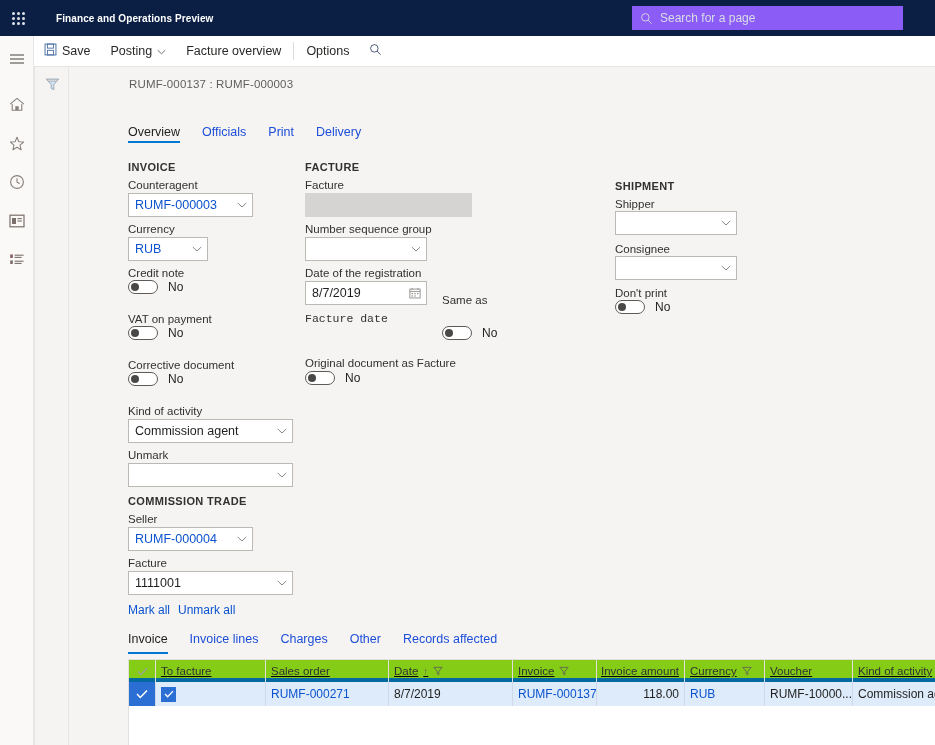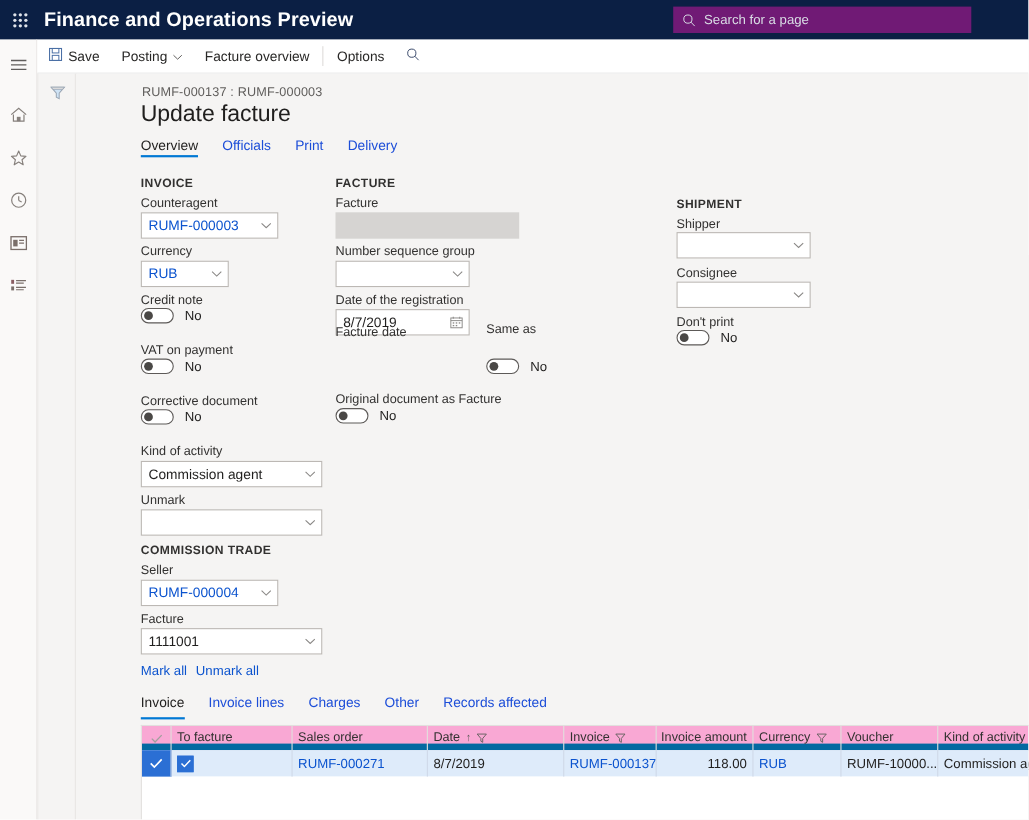--- a/index.html
+++ b/index.html
@@ -22,26 +22,26 @@
     width: 36px; height: 36px;
     display: flex; align-items: center; justify-content: center;
     cursor: pointer;
   }
   .waffle-grid {
     display: grid; grid-template-columns: repeat(3, 3px);
     grid-template-rows: repeat(3, 3px); gap: 2px;
   }
   .waffle-grid i { display: block; width: 3px; height: 3px; background: #dfe3ea; border-radius: 50%; }
   #app-title {
-    color: #ffffff; font-size: 18px; font-weight: bold;
-    letter-spacing: .1px; margin-left: 4px; white-space: nowrap;
+    color: #ffffff; font-size: 10px; font-weight: bold;
+    letter-spacing: .1px; margin-left: 20px; white-space: nowrap;
   }
   #search-box {
-    position: absolute; left: 612px; top: 6px; width: 271px; height: 24px;
-    background: #701a75; display: flex; align-items: center; padding-left: 8px;
+    position: absolute; left: 632px; top: 6px; width: 271px; height: 24px;
+    background: #8b5cf6; display: flex; align-items: center; padding-left: 8px;
     cursor: text;
   }
   #search-box .mag { margin-right: 7px; display: flex; align-items: center; }
   #search-placeholder { color: #d9dde5; font-size: 12px; }
 
   
   #rail {
     position: absolute; left: 0; top: 36px; width: 34px; height: 709px;
     background: #faf9f8; border-right: 1px solid #e8e6e4;
   }
@@ -171,21 +171,21 @@
   #bottom-tabs {
     position: absolute; left: 58px; top: 565px; height: 22px; display: flex;
   }
 
   
   #grid {
     position: absolute; left: 58px; top: 592px; width: 808px; height: 86px;
     background: #ffffff; border: 1px solid #e1dfdd; border-bottom: none;
     overflow: hidden;
   }
-  #grid-header { display: flex; height: 22px; background: #f9a8d4; border-bottom: 6px solid #0369a1; }
+  #grid-header { display: flex; height: 22px; background: #84cc16; border-bottom: 4px solid #0369a1; text-decoration: underline; }
   .gh {
     font-size: 11.5px; color: #323130; display: flex; align-items: center;
     padding: 0 5px; border-right: 1px solid #e1dfdd; cursor: pointer;
     white-space: nowrap; overflow: hidden; flex: none; height: 22px;
   }
   .gh.num { justify-content: flex-end; }
   .gh .sortarrow { margin-left: 5px; font-size: 10px; color: #605e5c; }
   .gh .fi { margin-left: 5px; display: flex; align-items: center; }
 
   .grow { display: flex; height: 24px; background: #deebfa; }
@@ -321,21 +321,20 @@
       <svg width="15" height="15" viewBox="0 0 16 16">
         <path d="M1.6 2.4 H14.4 L9.4 8.2 V13.6 L6.6 12.2 V8.2 Z" fill="#cfe3f5" stroke="#9aa6b4" stroke-width="1"></path>
         <path d="M1.6 2.4 H14.4 L12.6 4.5 H3.4 Z" fill="#e6e4e2" stroke="#9aa6b4" stroke-width="0.8"></path>
       </svg>
     </div>
   </div>
 
   <div id="content">
 
     <div id="breadcrumb">RUMF-000137 : RUMF-000003</div>
-    <div id="page-title">Update facture</div>
 
     <div id="tabstrip">
       <div class="tab active">Overview</div>
       <div class="tab">Officials</div>
       <div class="tab">Print</div>
       <div class="tab">Delivery</div>
     </div>
 
     <div class="col-head" style="left:58px; top:94px;">INVOICE</div>
 
@@ -451,21 +450,21 @@
           <line x1="10.4" y1="1.1" x2="10.4" y2="3.2" stroke="#8a8886" stroke-width="1"></line>
           <rect x="3" y="7" width="1.6" height="1.4" fill="#8a8886"></rect>
           <rect x="6.2" y="7" width="1.6" height="1.4" fill="#8a8886"></rect>
           <rect x="9.4" y="7" width="1.6" height="1.4" fill="#8a8886"></rect>
           <rect x="3" y="9.8" width="1.6" height="1.4" fill="#8a8886"></rect>
           <rect x="6.2" y="9.8" width="1.6" height="1.4" fill="#8a8886"></rect>
         </svg>
       </span>
     </div>
 
-    <div class="fld-label" style="left:235px; top:229px;">Facture date</div>
+    <div class="fld-label" style="left:235px; top:245px;font-family:Liberation Mono, monospace;">Facture date</div>
 
     <div class="fld-label" style="left:372px; top:227px;">Same as</div>
     <div class="toggle-wrap" style="left:372px; top:259px;">
       <div class="toggle">
           <span class="knob"></span>
         </div>
       <span class="toggle-text">No</span>
     </div>
 
     <div class="fld-label" style="left:235px; top:290px;">Original document as Facture</div>

